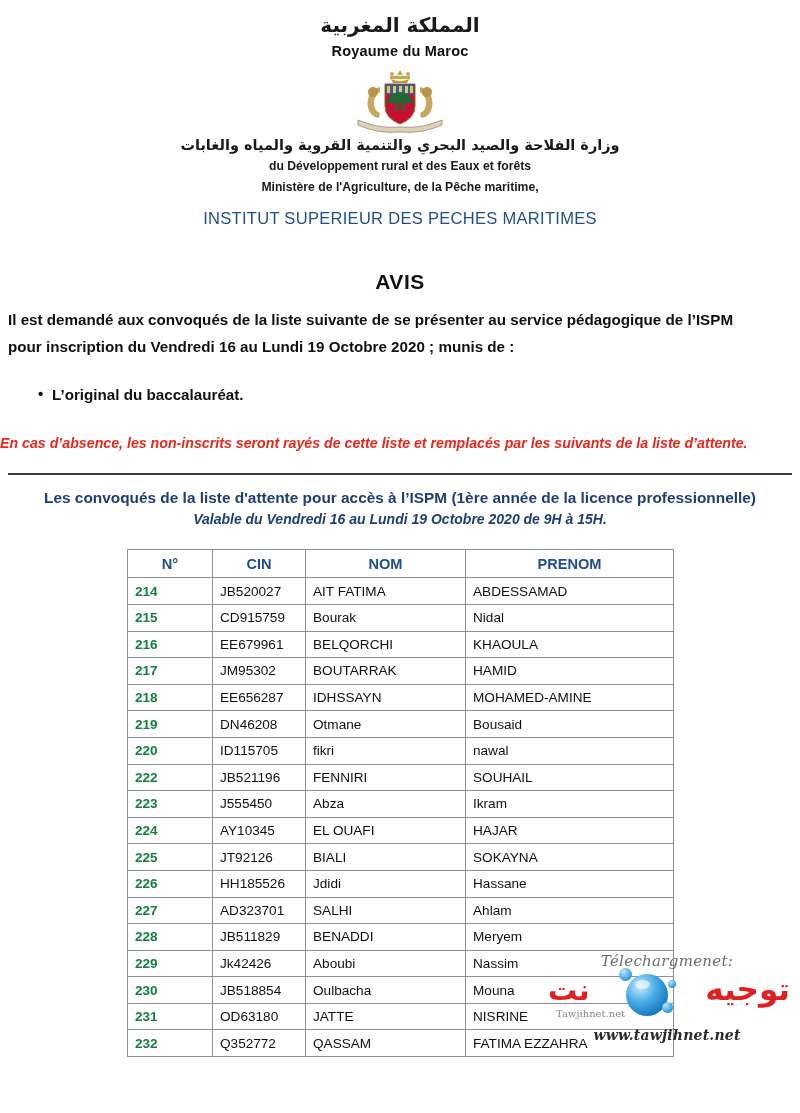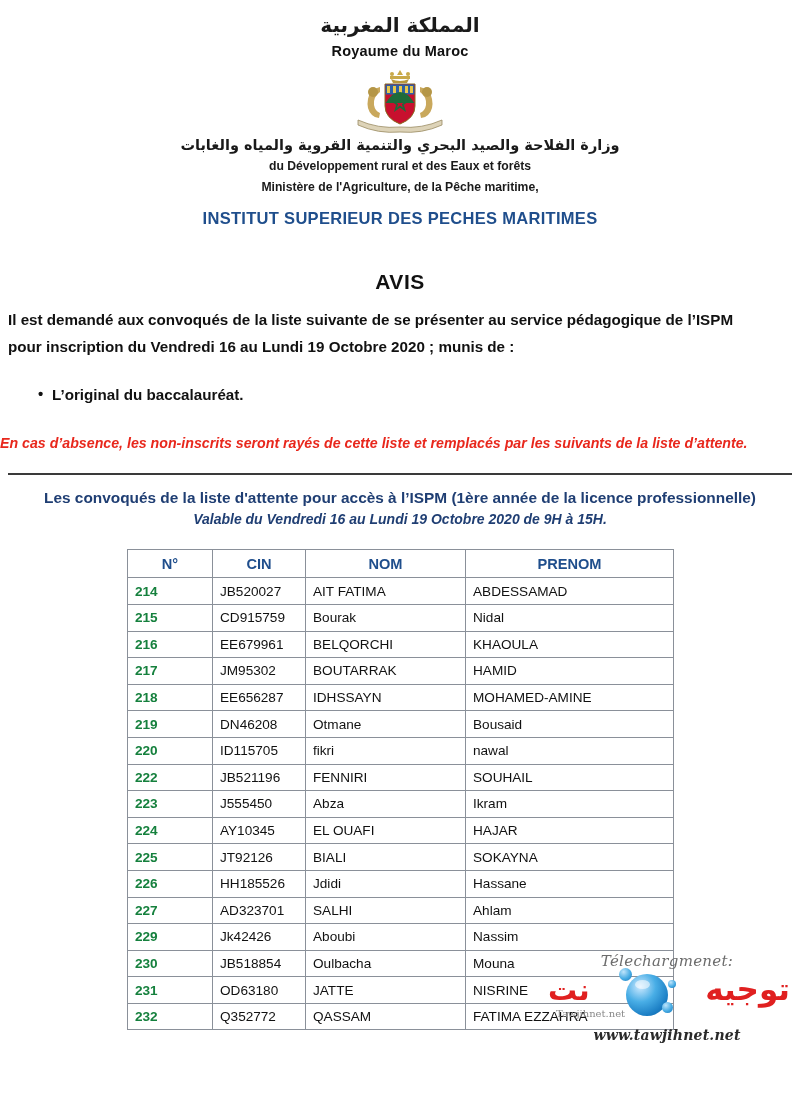--- a/index.html
+++ b/index.html
@@ -65,21 +65,21 @@
   }
   .ministere-fr {
     font-size: 12.2px;
     font-weight: bold;
     color: #1a1a1a;
     line-height: 1.5;
     margin-top: 2px;
   }
   .institut {
     font-size: 16.5px;
-    font-weight: bold;
+    font-weight: normal;
     color: #1F4E8C;
     margin-top: 13px;
     letter-spacing: 0.3px;
   }
 
   
   .avis-title {
     text-align: center;
     font-size: 21px;
     font-weight: bold;
@@ -441,20 +441,26 @@
             <td class="nom">Jdidi</td>
             <td class="prenom">Hassane</td>
           </tr>
           <tr>
             <td class="num">227</td>
             <td class="cin">AD323701</td>
             <td class="nom">SALHI</td>
             <td class="prenom">Ahlam</td>
           </tr>
           <tr>
+            <td class="num">228</td>
+            <td class="cin">JB511829</td>
+            <td class="nom">BENADDI</td>
+            <td class="prenom">Meryem</td>
+          </tr>
+          <tr>
             <td class="num">229</td>
             <td class="cin">Jk42426</td>
             <td class="nom">Aboubi</td>
             <td class="prenom">Nassim</td>
           </tr>
           <tr>
             <td class="num">230</td>
             <td class="cin">JB518854</td>
             <td class="nom">Oulbacha</td>
             <td class="prenom">Mouna</td>

